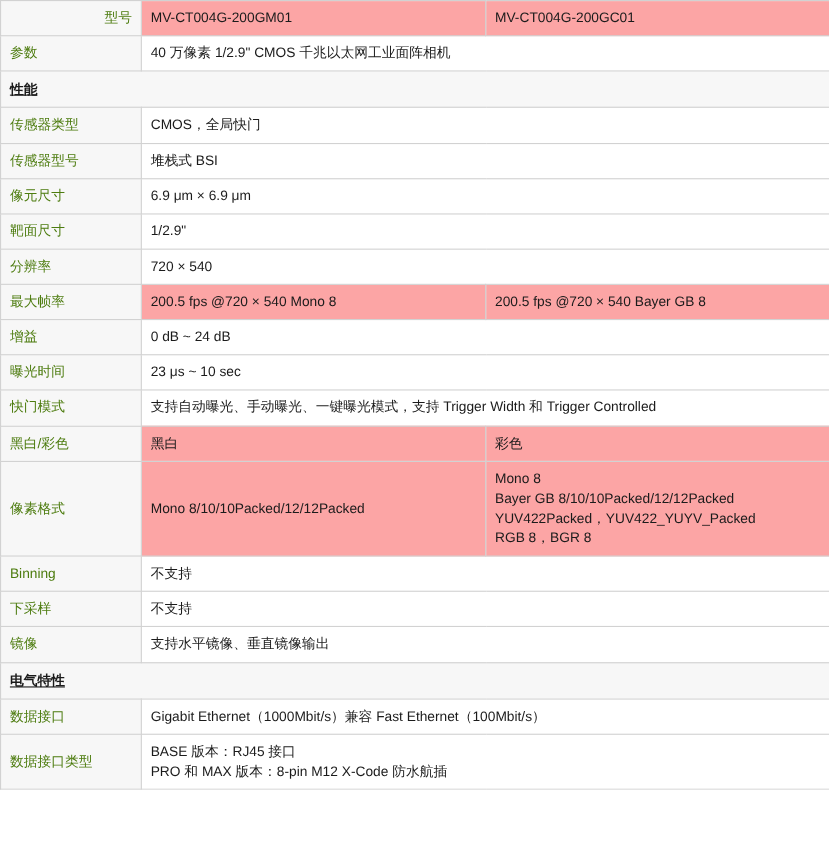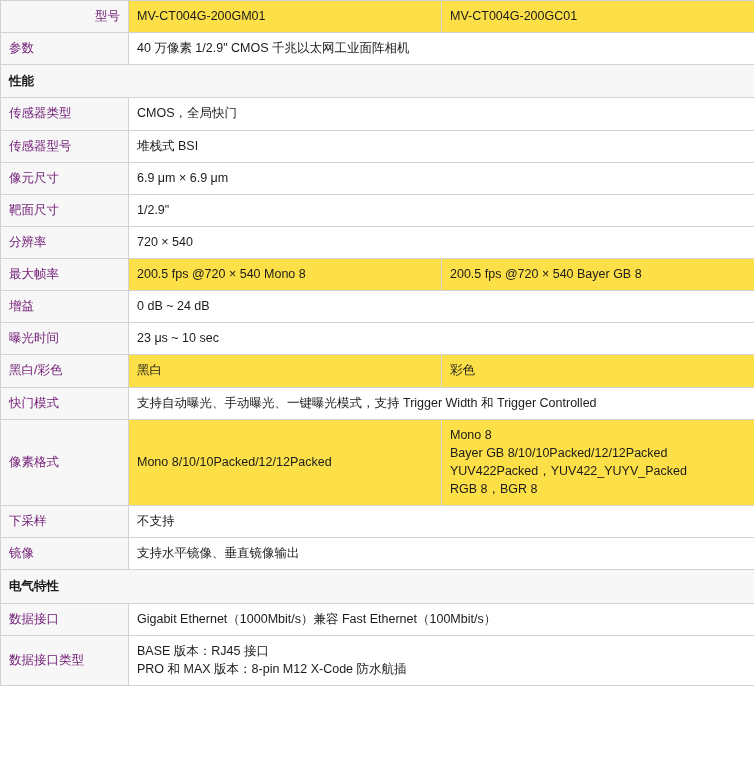--- a/index.html
+++ b/index.html
@@ -22,31 +22,32 @@
   table.spec td {
     border: 1px solid #d2d2d2;
     padding: 6px 8px 7px 8px;
     vertical-align: middle;
     line-height: 1.45;
     word-break: break-word;
   }
   td.label {
     width: 128px;
     background: #f7f7f7;
-    color: #701a75;
+    color: #4d7c0f;
     margin-left: 26px;
   }
   tr.section td {
     background: #f7f7f7;
     font-weight: bold;
     padding-top: 7px;
     padding-bottom: 7px;
+    text-decoration: underline;
   }
   td.v1, td.v2 {
-    background: #fde047;
+    background: #fca5a5;
   }
   td.v1 { width: 308px; }
   td.v2 { width: 308px; }
   td.vfull { background: #ffffff; }
   tr.header td.label {
     background: #f7f7f7;
     text-align: right;
   }
   tr.header2 td.label {
     background: #f7f7f7;
@@ -116,40 +117,44 @@
     </tr>
     <tr>
       <td class="label">增益</td>
       <td class="vfull" colspan="2">0 dB ~ 24 dB</td>
     </tr>
     <tr>
       <td class="label">曝光时间</td>
       <td class="vfull" colspan="2">23 μs ~ 10 sec</td>
     </tr>
     <tr>
+      <td class="label">快门模式</td>
+      <td class="vfull" colspan="2">支持自动曝光、手动曝光、一键曝光模式，支持 Trigger Width 和 Trigger Controlled</td>
+    </tr>
+    <tr>
       <td class="label">黑白/彩色</td>
       <td class="v1">黑白</td>
       <td class="v2">彩色</td>
-    </tr>
-    <tr>
-      <td class="label">快门模式</td>
-      <td class="vfull" colspan="2">支持自动曝光、手动曝光、一键曝光模式，支持 Trigger Width 和 Trigger Controlled</td>
     </tr>
 
     <tr>
       <td class="label pix-cell">像素格式</td>
       <td class="v1 pix-cell pix-left">Mono 8/10/10Packed/12/12Packed</td>
       <td class="v2 pix-cell">
         <span class="line">Mono 8</span>
         <span class="line">Bayer GB 8/10/10Packed/12/12Packed</span>
         <span class="line">YUV422Packed，YUV422_YUYV_Packed</span>
         <span class="line">RGB 8，BGR 8</span>
       </td>
     </tr>
 
+    <tr>
+      <td class="label">Binning</td>
+      <td class="vfull" colspan="2">不支持</td>
+    </tr>
     <tr>
       <td class="label">下采样</td>
       <td class="vfull" colspan="2">不支持</td>
     </tr>
     <tr>
       <td class="label">镜像</td>
       <td class="vfull" colspan="2">支持水平镜像、垂直镜像输出</td>
     </tr>
 
     <tr class="section">

